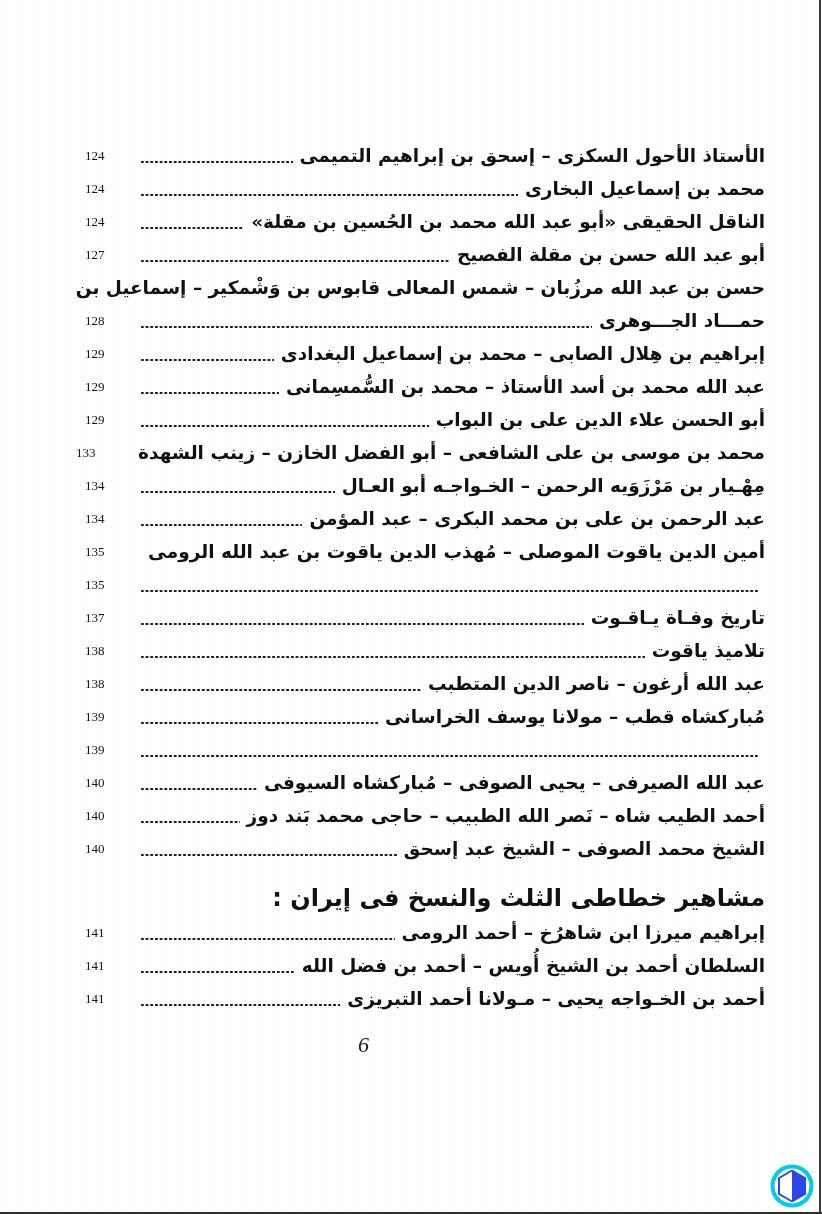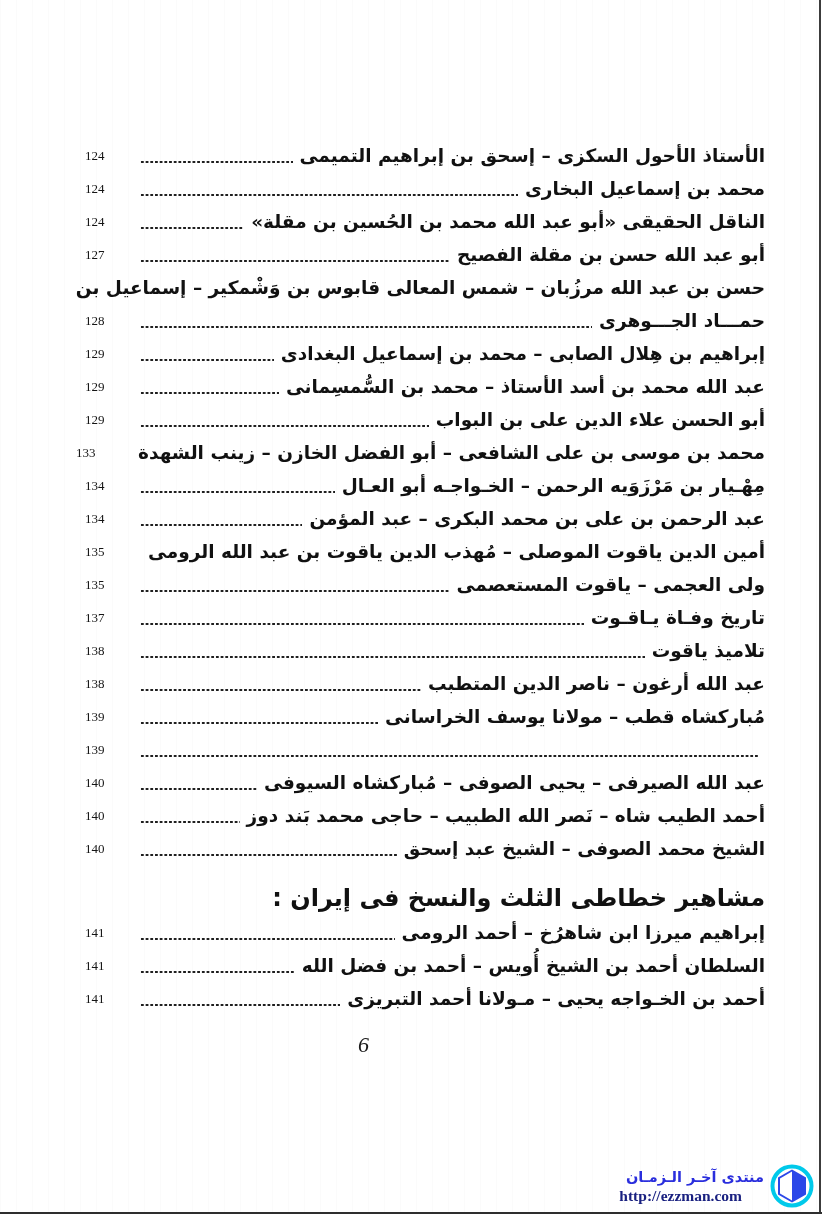--- a/index.html
+++ b/index.html
@@ -174,21 +174,20 @@
       <span class="title">عبد الرحمن بن على بن محمد البكرى – عبد المؤمن</span>
       <span class="leader"></span>
       <span class="pagenum">134</span>
     </div>
       <div class="row">
       <span class="title">أمين الدين ياقوت الموصلى – مُهذب الدين ياقوت بن عبد الله الرومى</span>
       <span class="leader"></span>
       <span class="pagenum">135</span>
     </div>
       <div class="row">
-      <span class="title">ولى العجمى – ياقوت المستعصمى</span>
       <span class="leader"></span>
       <span class="pagenum">135</span>
     </div>
       <div class="row">
       <span class="title">تاريخ وفـاة يـاقـوت</span>
       <span class="leader"></span>
       <span class="pagenum">137</span>
     </div>
       <div class="row">
       <span class="title">تلاميذ ياقوت</span>
@@ -241,24 +240,20 @@
       <div class="row">
       <span class="title">أحمد بن الخـواجه يحيى – مـولانا أحمد التبريزى</span>
       <span class="leader"></span>
       <span class="pagenum">141</span>
     </div>
     </div>
 
   <div class="folio">6</div>
 
   <div class="watermark">
-    <div class="wm-text">
-      <div class="wm-name" style="color: rgb(42, 46, 221);">منتدى آخـر الـزمـان</div>
-      <div class="wm-url" style="color: rgb(26, 33, 128);">http://ezzman.com</div>
-    </div>
     <svg class="wm-logo" width="44" height="44" viewBox="0 0 44 44" xmlns="http://www.w3.org/2000/svg">
       <circle id="logo-ring" cx="22" cy="22" r="19.5" fill="none" stroke="#00c9ea" stroke-width="4"></circle>
       <polygon id="logo-hex" points="22,5.5 36,13.5 36,30.5 22,38.5 8,30.5 8,13.5" fill="#2b47e8"></polygon>
       <polygon id="logo-hex-lit" points="22,7.5 10,14.5 10,29.5 22,36.5" fill="#ffffff"></polygon>
     </svg>
   </div>
 
   <div class="edge-right"></div>
   <div class="edge-bottom"></div>
 

